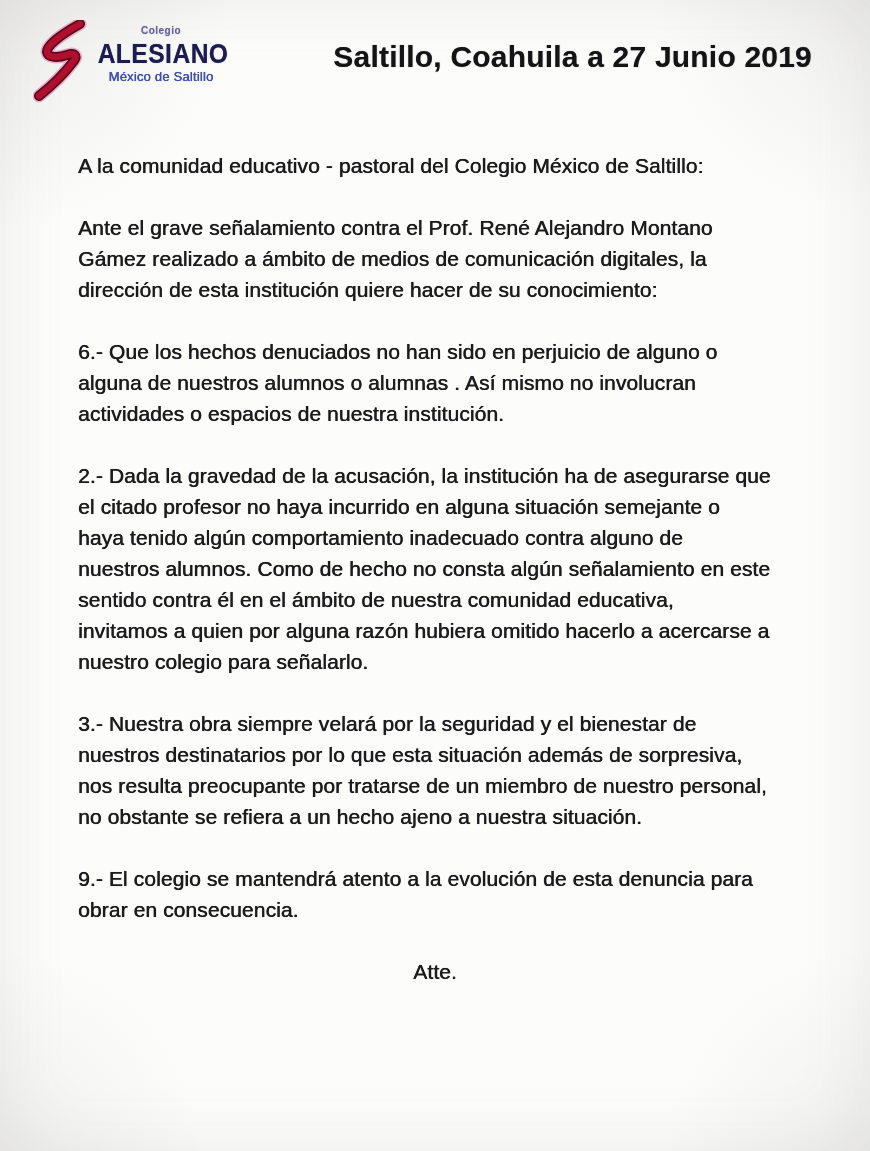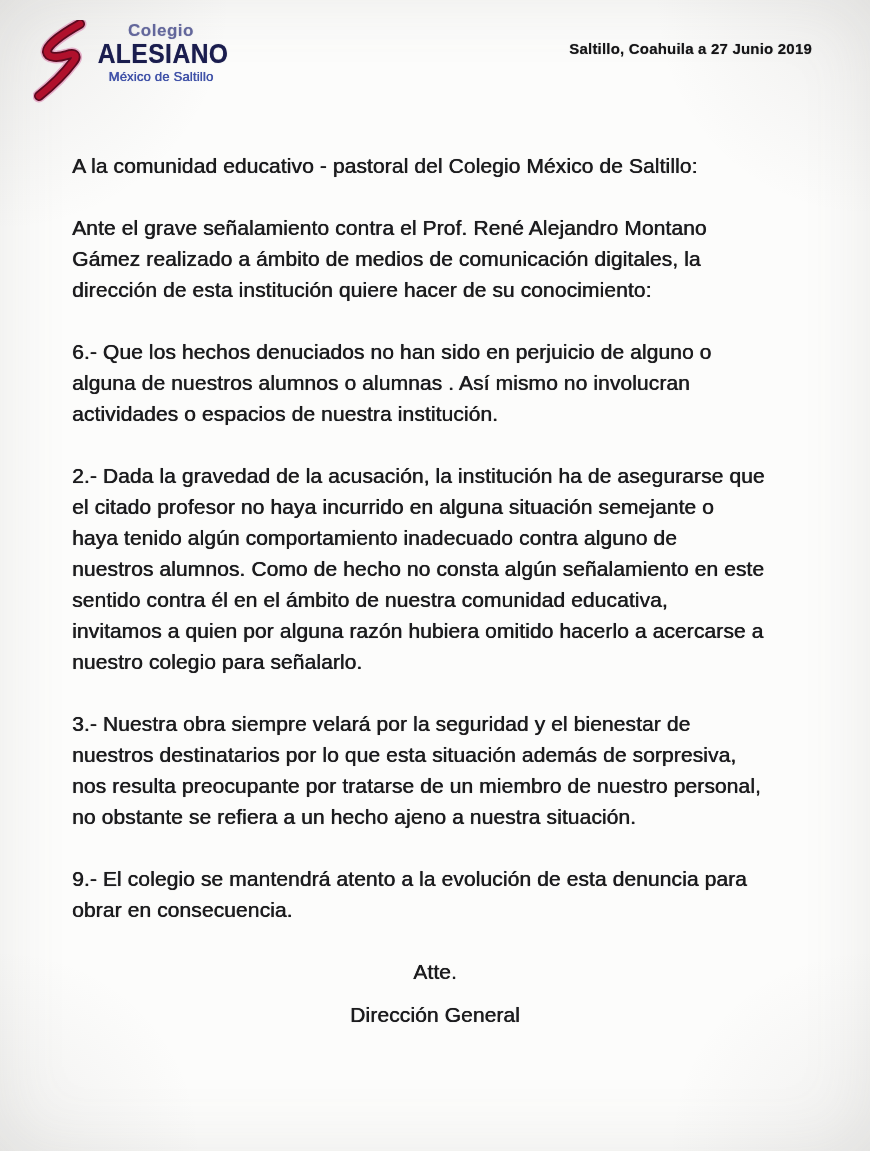--- a/index.html
+++ b/index.html
@@ -23,62 +23,62 @@
     overflow: hidden;
   }
 
   
   .letterhead { position: absolute; left: 0; top: 0; width: 100%; height: 130px; }
 
   .logo { position: absolute; left: 33px; top: 14px; width: 205px; height: 100px; }
   .swoosh { position: absolute; left: 0; top: 6px; }
   .logo-text { position: absolute; left: 56px; top: 10px; width: 144px; text-align: center; }
   .logo-top {
-    font-size: 17px; line-height: 14px; font-weight: 700;
+    font-size: 10px; line-height: 14px; font-weight: 700;
     color: #63679b; letter-spacing: 0.5px;
     text-shadow: 0 0 1px rgba(99,103,155,0.5);
   }
   .logo-name {
     font-size: 28px; line-height: 31px; font-weight: 700;
     color: #1a1d4e; letter-spacing: 0.5px;
     transform: scaleX(0.88); transform-origin: center;
     text-shadow: 0 0 0.8px rgba(26,29,78,0.7);
   }
   .logo-sub {
     font-size: 13px; line-height: 16px; font-weight: 400;
     color: #4052a8; letter-spacing: 0.2px;
     text-shadow: 0.3px 0 0 #4052a8, 0 0 1px rgba(64,82,168,0.45);
   }
 
   .dateline {
     position: absolute; top: 40px; right: 58px;
-    font-size: 15px; font-weight: 700; color: #141416;
+    font-size: 30px; font-weight: 700; color: #141416;
     letter-spacing: 0.2px;
     text-shadow: 0 0 0.9px rgba(20,20,22,0.55);
     text-align: right;
   }
 
   
   .letter {
     position: absolute; left: 72px; top: 150px; width: 788px;
     color: #1c1c1e;
   }
   .letter p {
-    margin: 0 0 31px 0;
+    margin: 0 0 31px 6px;
     font-size: 21px; line-height: 31px; font-weight: 400;
     letter-spacing: 0.1px;
     white-space: pre-line;
     text-shadow: 0.45px 0 0 currentColor, 0 0 1px rgba(25,25,28,0.40);
   }
   .closing {
     width: 726px;
     margin-top: 24px;
     text-align: center;
   }
-  .closing p { margin: 12px; }
+  .closing p { margin: 2px; }
 </style>
 </head>
 <body>
 
 <div class="page">
 
   <header class="letterhead">
 
     <div class="logo">
       <svg class="swoosh" width="54" height="84" viewBox="0 0 54 82" aria-hidden="true">
@@ -119,17 +119,16 @@
     <p>3.- Nuestra obra siempre velará por la seguridad y el bienestar de
 nuestros destinatarios por lo que esta situación además de sorpresiva,
 nos resulta preocupante por tratarse de un miembro de nuestro personal,
 no obstante se refiera a un hecho ajeno a nuestra situación.</p>
 
     <p>9.- El colegio se mantendrá atento a la evolución de esta denuncia para
 obrar en consecuencia.</p>
 
     <div class="closing">
       <p>Atte.</p>
-      <p>Dirección General</p>
     </div>
 
   </main>
 </div>
 
 </body></html>

